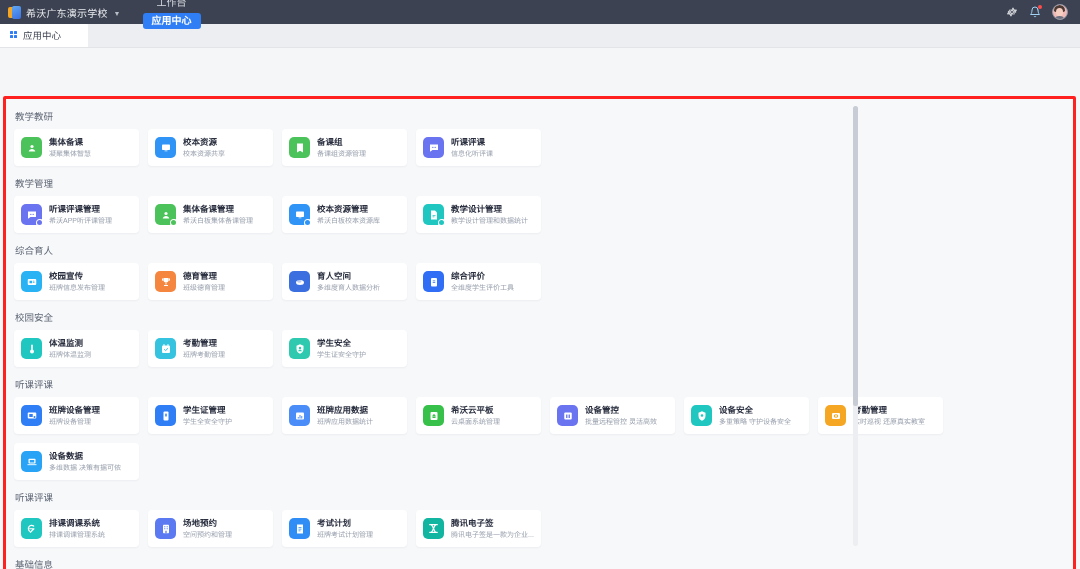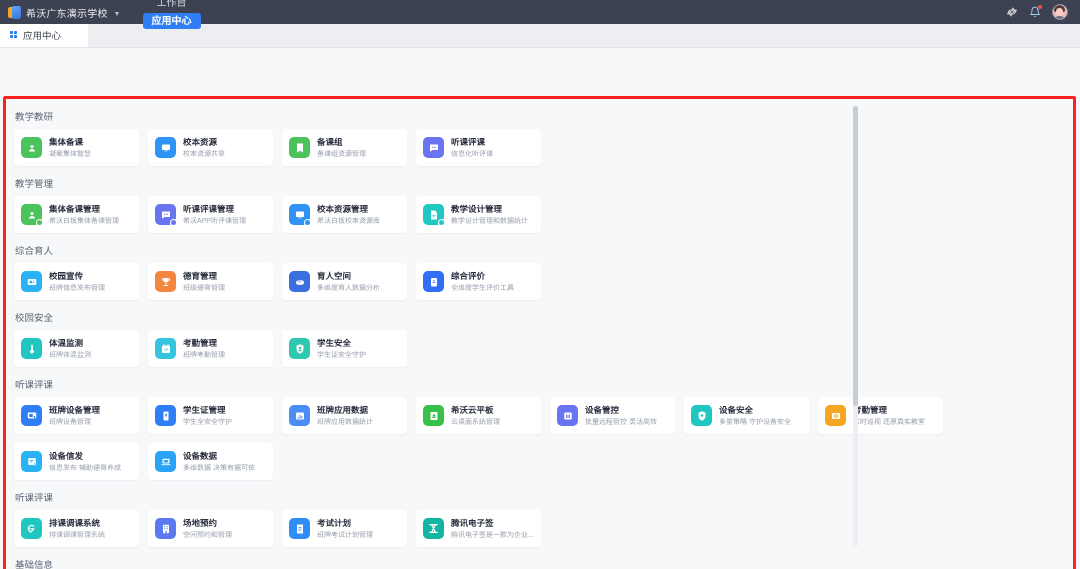--- a/index.html
+++ b/index.html
@@ -274,49 +274,49 @@
               <div class="card-title">听课评课</div>
               <div class="card-sub">信息化听评课</div>
             </div>
           </div>
         </div>
       </div>
       <div class="section">
         <div class="section-title">教学管理</div>
         <div class="cards">
           <div class="card">
-            <div class="card-icon" style="background: rgb(76, 195, 90);">
-              <svg width="12" height="12" viewBox="0 0 24 24" fill="#fff">
-                <circle cx="12" cy="9" r="3.2"></circle>
-                <path d="M5.5 19c.6-3.4 3.3-5.2 6.5-5.2s5.9 1.8 6.5 5.2z"></path>
-              </svg>
-              <span class="badge">
-                <i style="background: rgb(76, 195, 90);"></i>
-              </span>
-            </div>
-            <div class="card-text">
-              <div class="card-title">集体备课管理</div>
-              <div class="card-sub">希沃白板集体备课管理</div>
-            </div>
-          </div>
-          <div class="card">
             <div class="card-icon" style="background: rgb(107, 116, 240);">
               <svg width="12" height="12" viewBox="0 0 24 24" fill="#fff">
                 <path d="M4 5h16v11H9l-5 3.5z"></path>
                 <circle cx="9" cy="10.5" r="1.2" fill="#6b74f0"></circle>
                 <circle cx="12" cy="10.5" r="1.2" fill="#6b74f0"></circle>
                 <circle cx="15" cy="10.5" r="1.2" fill="#6b74f0"></circle>
               </svg>
               <span class="badge">
                 <i style="background: rgb(107, 116, 240);"></i>
               </span>
             </div>
             <div class="card-text">
               <div class="card-title">听课评课管理</div>
               <div class="card-sub">希沃APP听评课管理</div>
+            </div>
+          </div>
+          <div class="card">
+            <div class="card-icon" style="background: rgb(76, 195, 90);">
+              <svg width="12" height="12" viewBox="0 0 24 24" fill="#fff">
+                <circle cx="12" cy="9" r="3.2"></circle>
+                <path d="M5.5 19c.6-3.4 3.3-5.2 6.5-5.2s5.9 1.8 6.5 5.2z"></path>
+              </svg>
+              <span class="badge">
+                <i style="background: rgb(76, 195, 90);"></i>
+              </span>
+            </div>
+            <div class="card-text">
+              <div class="card-title">集体备课管理</div>
+              <div class="card-sub">希沃白板集体备课管理</div>
             </div>
           </div>
           <div class="card">
             <div class="card-icon" style="background: rgb(47, 148, 245);">
               <svg width="12" height="12" viewBox="0 0 24 24" fill="#fff">
                 <rect x="4" y="5" width="16" height="11" rx="1.5"></rect>
                 <rect x="9" y="17" width="6" height="1.6" rx=".6"></rect>
               </svg>
               <span class="badge">
                 <i style="background: rgb(47, 148, 245);"></i>
@@ -524,34 +524,20 @@
             <div class="card-icon" style="background: rgb(245, 166, 35);">
               <svg width="12" height="12" viewBox="0 0 24 24" fill="#fff">
                 <rect x="4" y="6" width="16" height="12" rx="2"></rect>
                 <ellipse cx="12" cy="12" rx="4.6" ry="3.4" fill="#f5a623"></ellipse>
                 <circle cx="12" cy="12" r="1.8" fill="#fff"></circle>
               </svg>
             </div>
             <div class="card-text">
               <div class="card-title">考勤管理</div>
               <div class="card-sub">实时巡视 还原真实教室</div>
-            </div>
-          </div>
-          <div class="card">
-            <div class="card-icon" style="background: rgb(41, 179, 245);">
-              <svg width="12" height="12" viewBox="0 0 24 24" fill="#fff">
-                <rect x="4.5" y="4" width="15" height="14" rx="2"></rect>
-                <path d="M7.5 8h8v1.6h-8zM7.5 11h5v1.6h-5z" fill="#29b3f5"></path>
-                <circle cx="17" cy="16" r="3" fill="#fff"></circle>
-                <path d="M16 16h2M17 15v2" stroke="#29b3f5" stroke-width="1.2" stroke-linecap="round"></path>
-              </svg>
-            </div>
-            <div class="card-text">
-              <div class="card-title">设备信发</div>
-              <div class="card-sub">信息发布 辅助德育养成</div>
             </div>
           </div>
           <div class="card">
             <div class="card-icon" style="background: rgb(41, 163, 245);">
               <svg width="12" height="12" viewBox="0 0 24 24" fill="#fff">
                 <rect x="5" y="5.5" width="14" height="9.5" rx="1.4"></rect>
                 <path d="M7.5 8h9v5h-9z" fill="#29a3f5"></path>
                 <path d="M3 16.5h18v1.8H3z"></path>
               </svg>
             </div>

